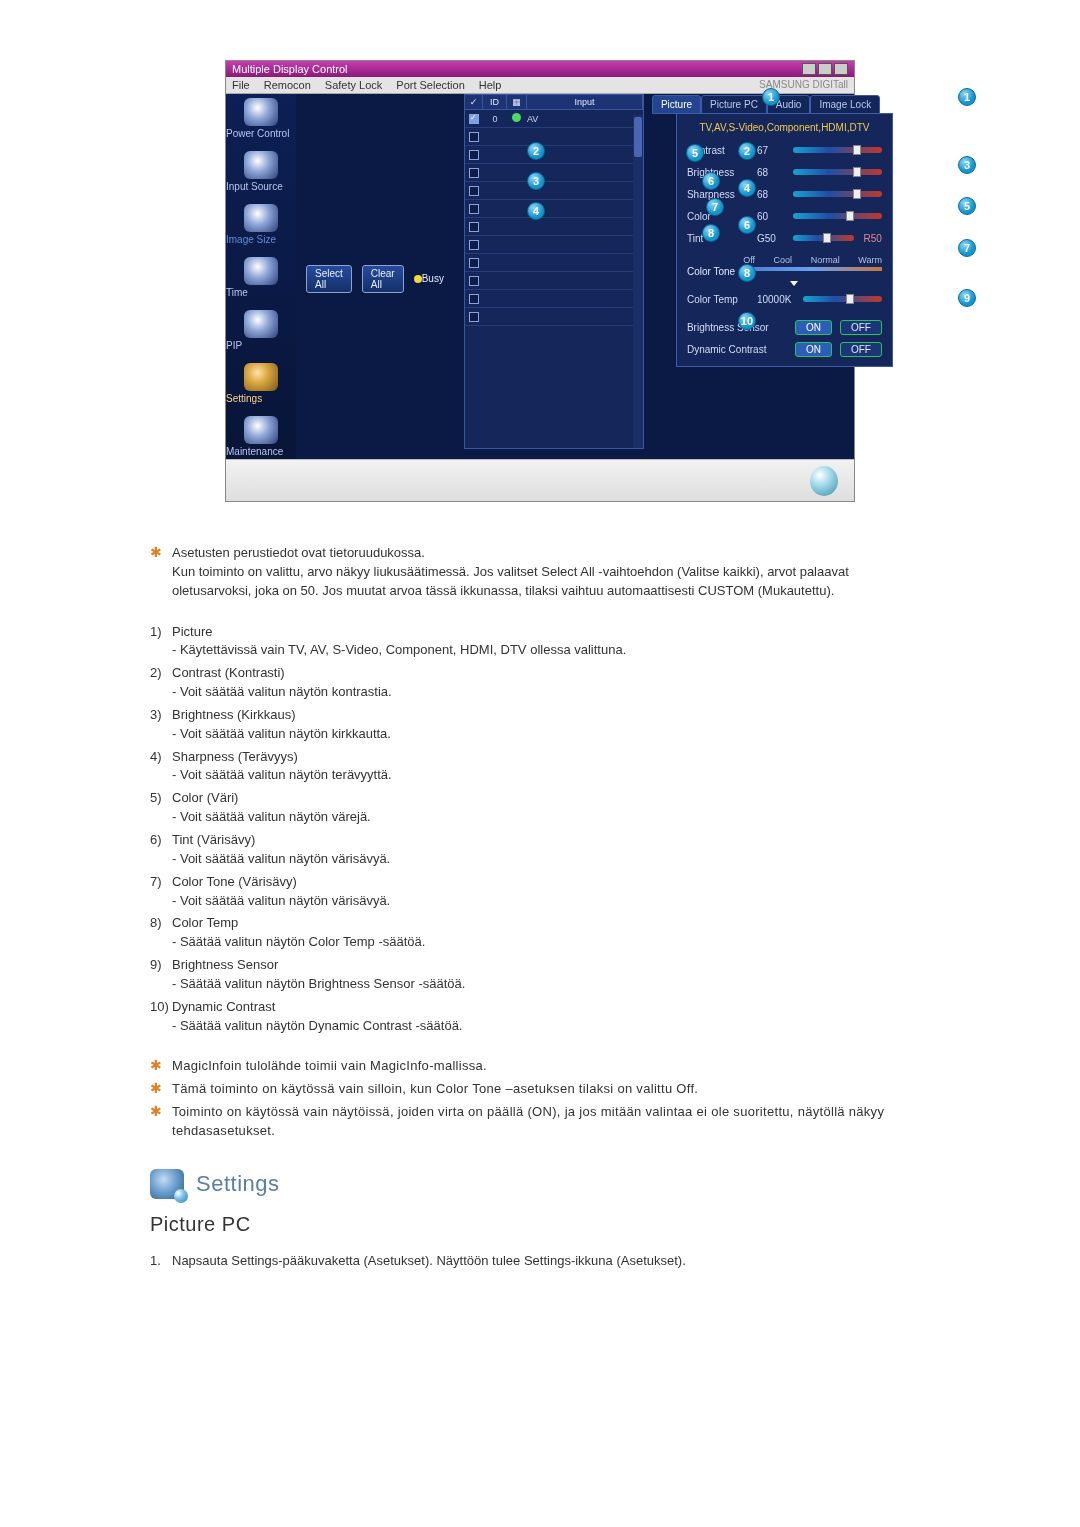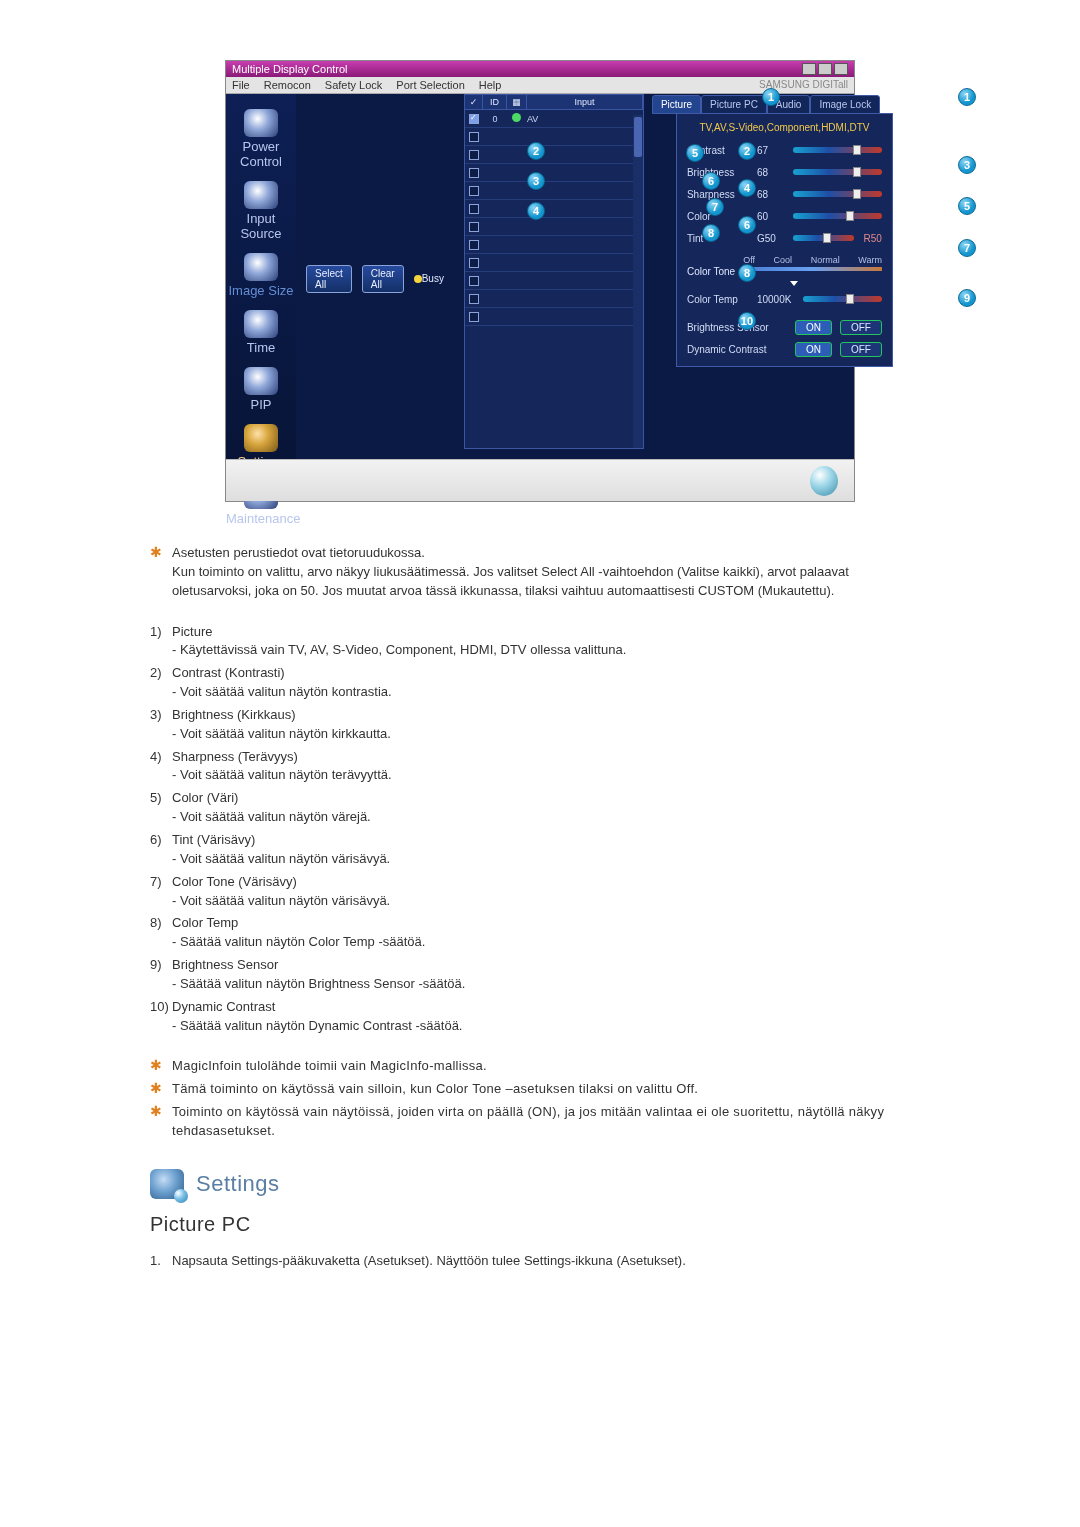--- a/index.html
+++ b/index.html
@@ -48,23 +48,22 @@
   .menubar .brand { margin-left: auto; color:#888; font-size:10px; }
   .app-body {
     display: flex;
     background: #0b1a44;
     color: #dfe7ff;
     height: 365px;
   }
   .sidebar {
     width: 95px;
     background: linear-gradient(#0d1f55,#081538);
-    font-size: 13px;
-    text-align: center;
-    padding-top: 11px;
+    font-size: 10px;
+    padding-top: 0;
     display:flex;
     flex-direction:column;
     align-items:center;
   }
   .sidebar .side-item {
     margin: 4px 0 8px 0;
     width: 70px;
     color:#b8c6ee;
   }
   .sidebar .side-icon {

